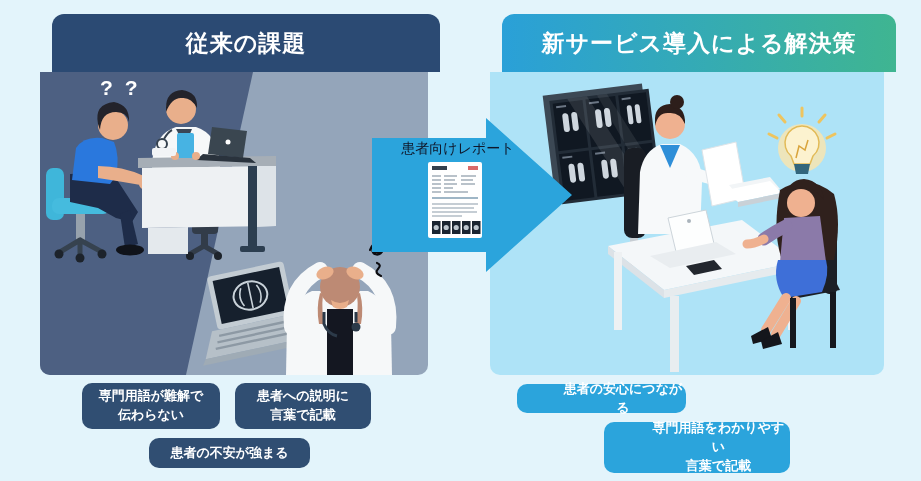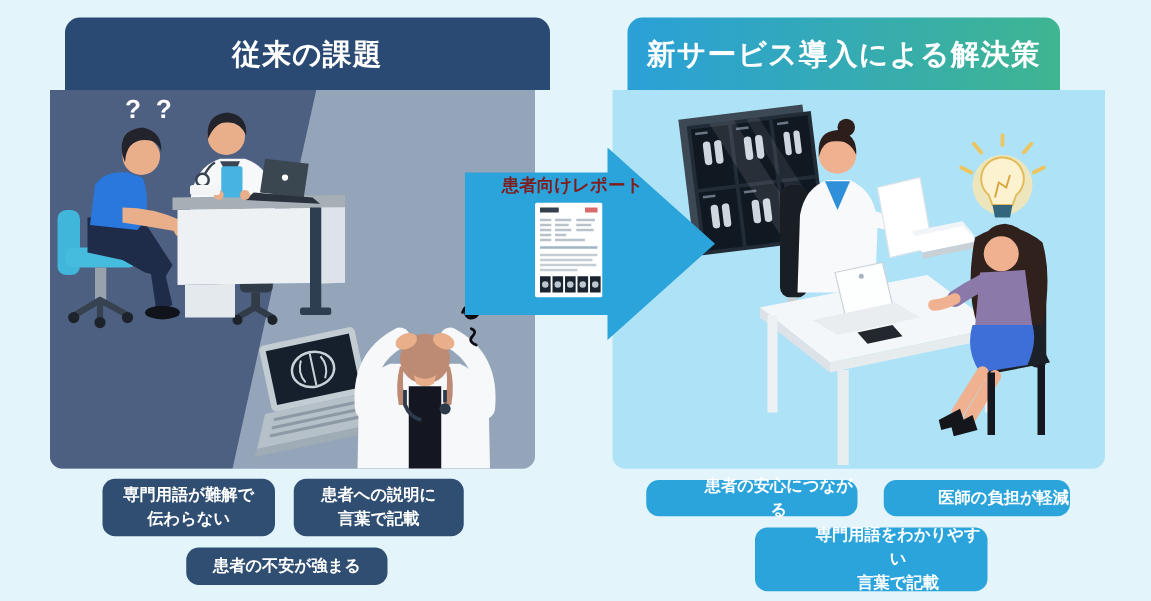--- a/index.html
+++ b/index.html
@@ -10,21 +10,21 @@
     font-family:"Liberation Sans","DejaVu Sans",sans-serif;
   }
   
   .card-header{
     position:absolute;display:flex;align-items:center;justify-content:center;
     color:#ffffff;font-weight:bold;font-size:23px;letter-spacing:1px;
     border-radius:12px 12px 0 0;
     margin-left:12px;
   }
   .left-header{left:40px;top:14px;width:388px;height:58px;background:#2b4a73;}
-  .right-header{left:490px;top:14px;width:346px;height:58px;
+  .right-header{left:490px;top:14px;width:394px;height:58px;
     background:linear-gradient(90deg,#2aa0d8 0%,#3fb591 100%);}
   .card-body{
     position:absolute;top:72px;height:303px;overflow:hidden;
     border-radius:0 0 10px 10px;
   }
   .left-body{left:40px;width:388px;background:#94a5ba;}
   .right-body{left:490px;width:394px;background:#aee3f7;}
   .scene{position:absolute;left:0;top:0;width:100%;height:100%;display:block;}
   .qmarks{
     position:absolute;left:60px;top:4px;width:40px;
@@ -32,21 +32,21 @@
     white-space:nowrap;
   }
   
   .arrow{
     position:absolute;left:372px;top:118px;width:200px;height:154px;
     background:#2ba4dc;z-index:6;
     clip-path:polygon(0 13%,57% 13%,57% 0,100% 50%,57% 100%,57% 87%,0 87%);
   }
   .arrow-label{
     position:absolute;left:8px;top:22px;width:156px;
-    color:#7f1d1d;font-weight:bold;font-size:14px;text-align:center;
+    color:#0f172a;font-weight:normal;font-size:14px;text-align:center;
     white-space:nowrap;
   }
   .report-doc{position:absolute;left:56px;top:44px;}
   
   .badge{
     position:absolute;display:flex;align-items:center;justify-content:center;
     color:#ffffff;font-weight:bold;font-size:13px;line-height:1.45;
     text-align:center;white-space:pre-line;border-radius:10px;z-index:4;font-family:Liberation Serif, serif;
   }
   .badge.dark{background:#304e72;}
@@ -319,17 +319,16 @@
     </svg>
   </div>
 
   <div class="badge dark b-l1">専門用語が難解で
 伝わらない</div>
   <div class="badge dark b-l2">患者への説明に
 言葉で記載</div>
   <div class="badge dark b-l3">患者の不安が強まる</div>
 
   <div class="badge blue b-r1">患者の安心につながる</div>
-  <div class="badge blue b-r2">医師の負担が軽減</div>
   <div class="badge blue b-r3">専門用語をわかりやすい
 言葉で記載</div>
 
 </div>
 
 </body></html>

